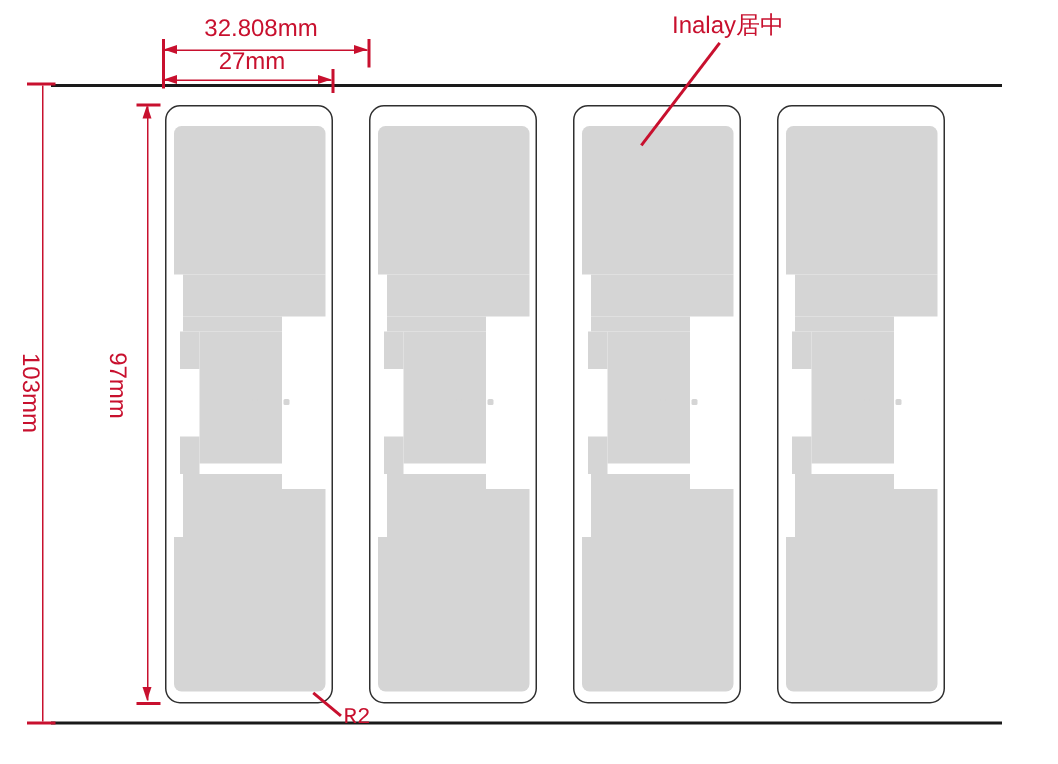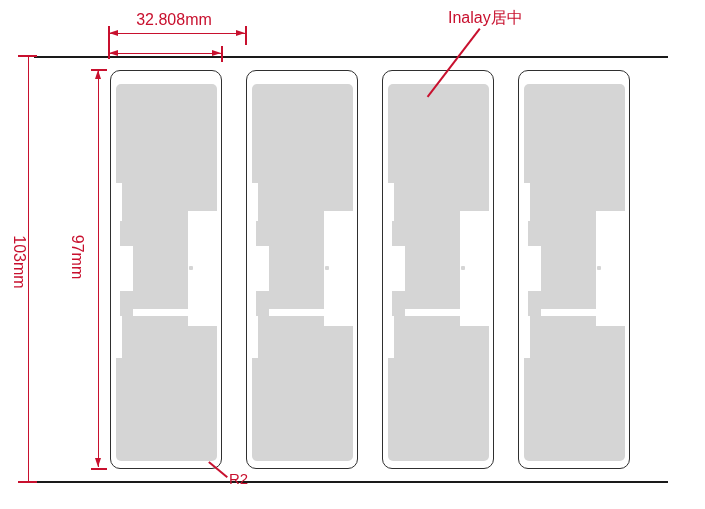--- a/index.html
+++ b/index.html
@@ -133,32 +133,33 @@
   <div class="tick-v" style="left:221px;top:46px;height:16px;"></div>
 
   <div class="dim-line-h" style="left:109px;top:32.5px;width:136px;"></div>
   <div class="arr arr-left" style="left:109px;top:29.5px;"></div>
   <div class="arr arr-right" style="left:236px;top:29.5px;"></div>
   <div class="dim-text" style="left:114px;top:11px;width:120px;">32.808mm</div>
 
   <div class="dim-line-h" style="left:109px;top:52.5px;width:112px;"></div>
   <div class="arr arr-left" style="left:109px;top:49.5px;"></div>
   <div class="arr arr-right" style="left:212px;top:49.5px;"></div>
+  <div class="dim-text" style="left:108px;top:33px;width:120px;">27mm</div>
 
   <div class="tick-h" style="left:18px;top:55px;width:19px;"></div>
   <div class="tick-h" style="left:18px;top:481px;width:19px;"></div>
   <div class="dim-line-v" style="left:27.5px;top:57px;height:424px;"></div>
   <div class="dim-text dim-text-v" style="left:-11px;top:253px;width:60px;">103mm</div>
 
   <div class="tick-h" style="left:91px;top:68.5px;width:16px;"></div>
   <div class="tick-h" style="left:91px;top:467.5px;width:16px;"></div>
   <div class="dim-line-v" style="left:97.8px;top:71px;height:396px;"></div>
   <div class="arr arr-up" style="left:95px;top:70px;"></div>
   <div class="arr arr-down" style="left:95px;top:458px;"></div>
   <div class="dim-text dim-text-v" style="left:47px;top:248px;width:60px;">97mm</div>
 
   <div class="callout-text" style="left:448px;top:9px;">Inalay居中</div>
   <div class="leader" style="left:480px;top:28px;width:86px;transform:rotate(127.4deg);"></div>
 
-  <div class="callout-text" style="left:229px;top:470px;font-size:15px;">R2</div>
+  <div class="callout-text" style="left:229px;top:470px;font-size:15px;font-family:Liberation Mono, monospace;">R2</div>
   <div class="leader" style="left:209px;top:460.5px;width:24px;transform:rotate(39.8deg);"></div>
 
 </div>
 
 </body></html>

